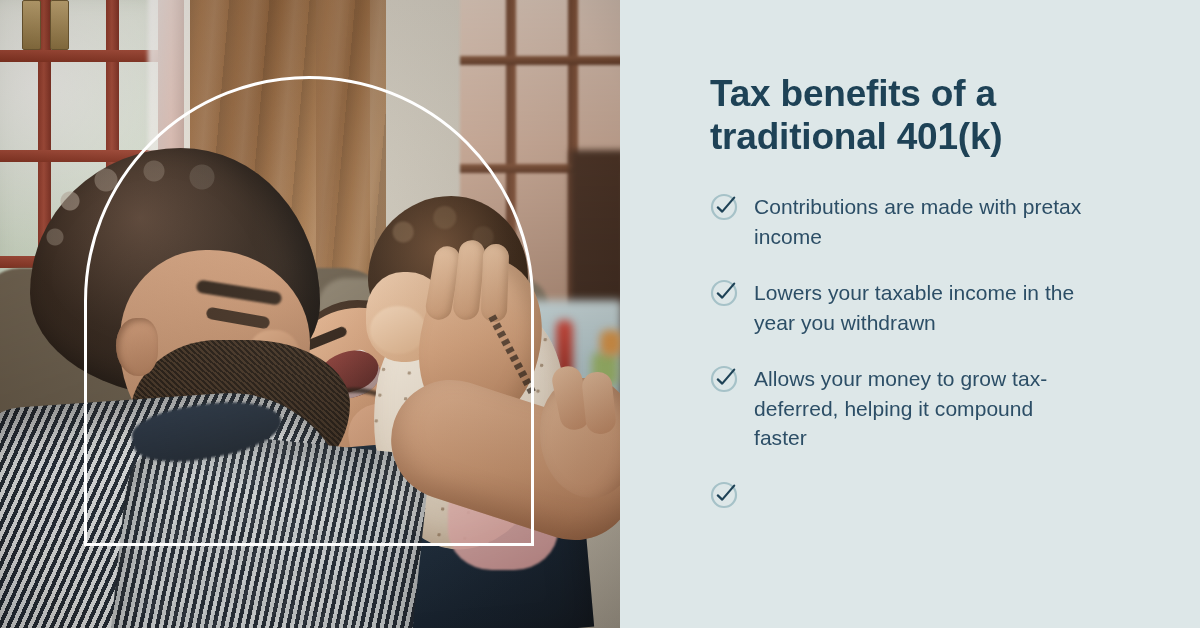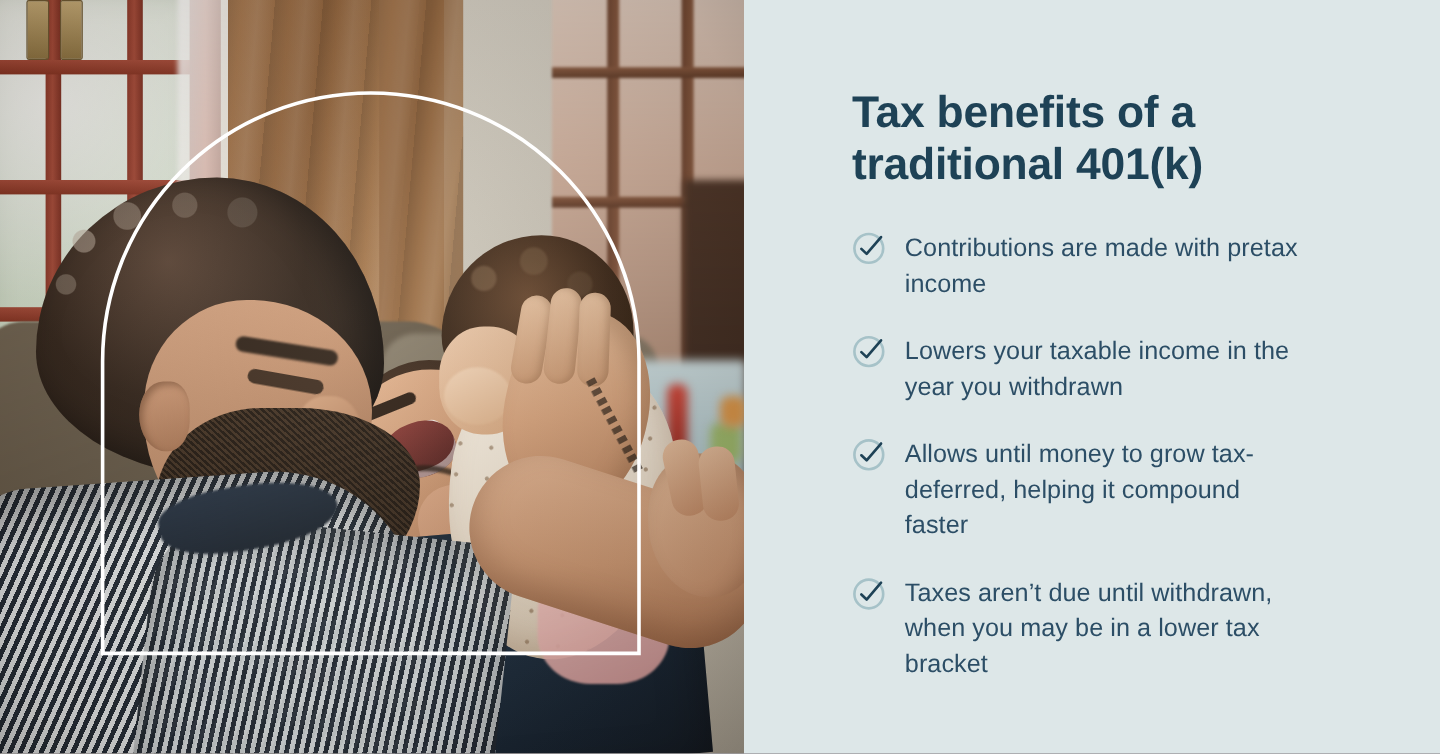--- a/index.html
+++ b/index.html
@@ -674,28 +674,27 @@
         <span class="benefit-text">Lowers your taxable income in the year you withdrawn</span>
       </li>
 
       <li class="benefit-item">
         <span class="check-wrap">
           <svg width="28" height="28" viewBox="0 0 28 28" aria-hidden="true">
             <circle cx="14" cy="14" r="12" fill="none" stroke="#a6c2c8" stroke-width="2.2"></circle>
             <path d="M7.8 14.4 L12.2 18.6 L24.2 4.6" fill="none" stroke="#1e4256" stroke-width="2.2" stroke-linecap="round" stroke-linejoin="round"></path>
           </svg>
         </span>
-        <span class="benefit-text">Allows until money to grow tax-deferred, helping it compound faster</span>
+        <span class="benefit-text">Allows your money to grow tax-deferred, helping it compound faster</span>
       </li>
 
       <li class="benefit-item">
         <span class="check-wrap">
           <svg width="28" height="28" viewBox="0 0 28 28" aria-hidden="true">
             <circle cx="14" cy="14" r="12" fill="none" stroke="#a6c2c8" stroke-width="2.2"></circle>
             <path d="M7.8 14.4 L12.2 18.6 L24.2 4.6" fill="none" stroke="#1e4256" stroke-width="2.2" stroke-linecap="round" stroke-linejoin="round"></path>
           </svg>
         </span>
-        <span class="benefit-text">Taxes aren’t due until withdrawn, when you may be in a lower tax bracket</span>
       </li>
 
     </ul>
   </div>
 </div>
 
 </body></html>

